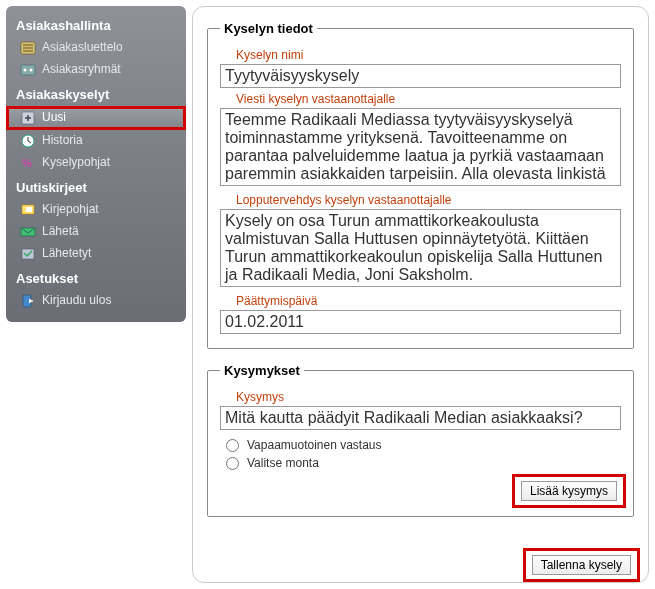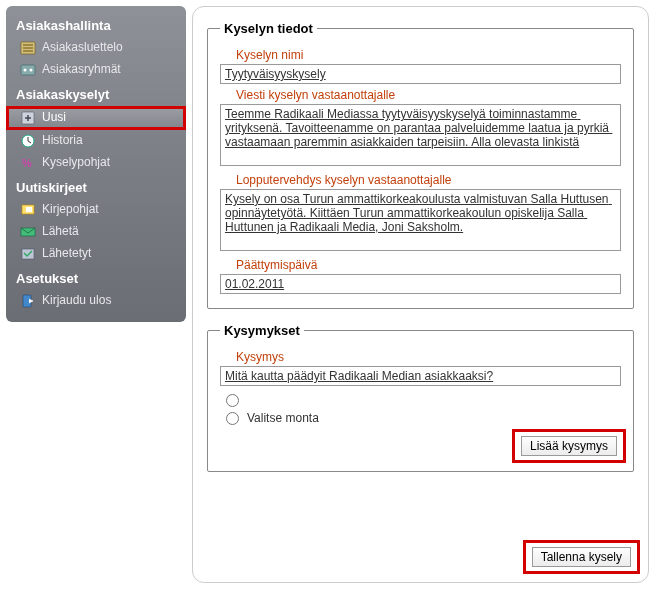--- a/index.html
+++ b/index.html
@@ -70,25 +70,24 @@
   }
   .field-label {
     font-size: 12px;
     color: #c2410c;
     margin: 4px 0 2px 16px;
   }
   input[type="text"], textarea {
     width: 100%;
     border: 1px solid #999;
     font-family: Verdana, Arial, sans-serif;
-    font-size: 12px;
+    font-size: 16px;
     padding: 2px 4px;
     background: #fff;
     color: #333;
-    text-decoration: underline;
   }
   textarea { resize: none; overflow-y: scroll; }
   .short-input { width: 230px; }
   .radio-row {
     display: flex; align-items: center; gap: 8px;
     padding: 2px 0 2px 6px;
     font-size: 12px; color: #333;
   }
   input[type="radio"] { margin: 0; }
   .button-area {
@@ -109,21 +108,21 @@
     display: inline-block;
     position: absolute;
   }
   .add-question-wrapper {
     right: -5px;
     bottom: -6px;
   }
   .save-wrapper {
     position: absolute;
     right: 8px;
-    bottom: 8px;
+    bottom: 0;
   }
 </style>
 </head>
 <body>
 
 <div class="sidebar">
 
   <div class="sidebar-section-title">Asiakashallinta</div>
   <div class="sidebar-item">
     <span class="icon">
@@ -238,20 +237,21 @@
 
   <fieldset>
     <legend>Kysymykset</legend>
 
     <div class="field-label">Kysymys</div>
     <input type="text" value="Mitä kautta päädyit Radikaali Median asiakkaaksi?" style="">
 
     <div style="height:6px"></div>
     <div class="radio-row">
       <input type="radio" name="qtype" style="">
+      <span>Vapaamuotoinen vastaus</span>
     </div>
     <div class="radio-row">
       <input type="radio" name="qtype" style="">
       <span>Valitse monta</span>
     </div>
 
     <div class="button-area">
       <span class="btn-highlighted-wrapper add-question-wrapper">
         <button class="btn">Lisää kysymys</button>
       </span>

